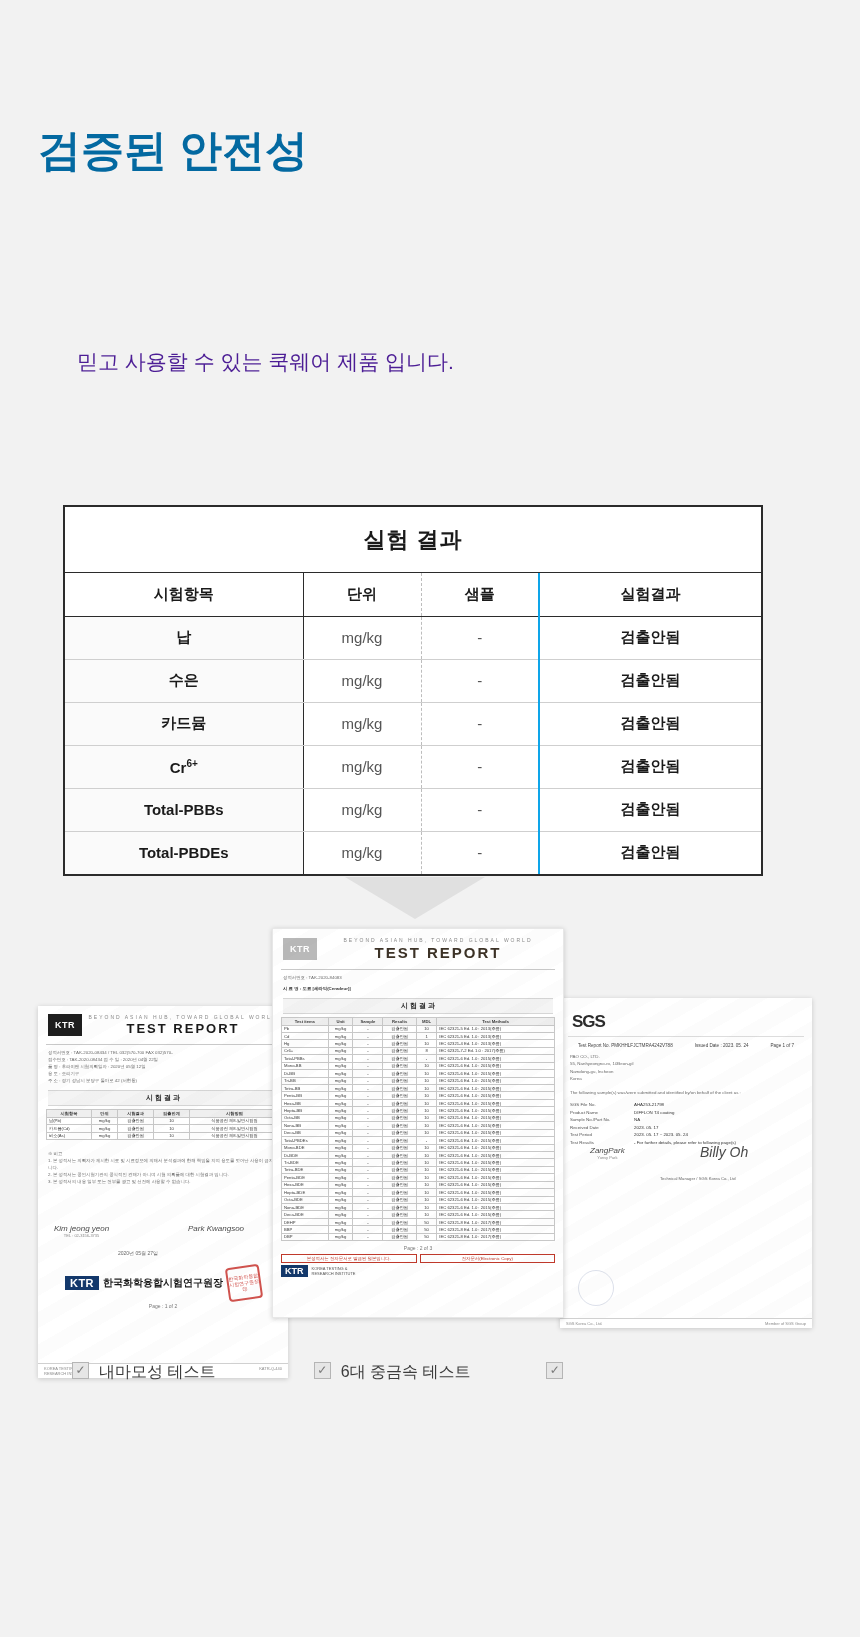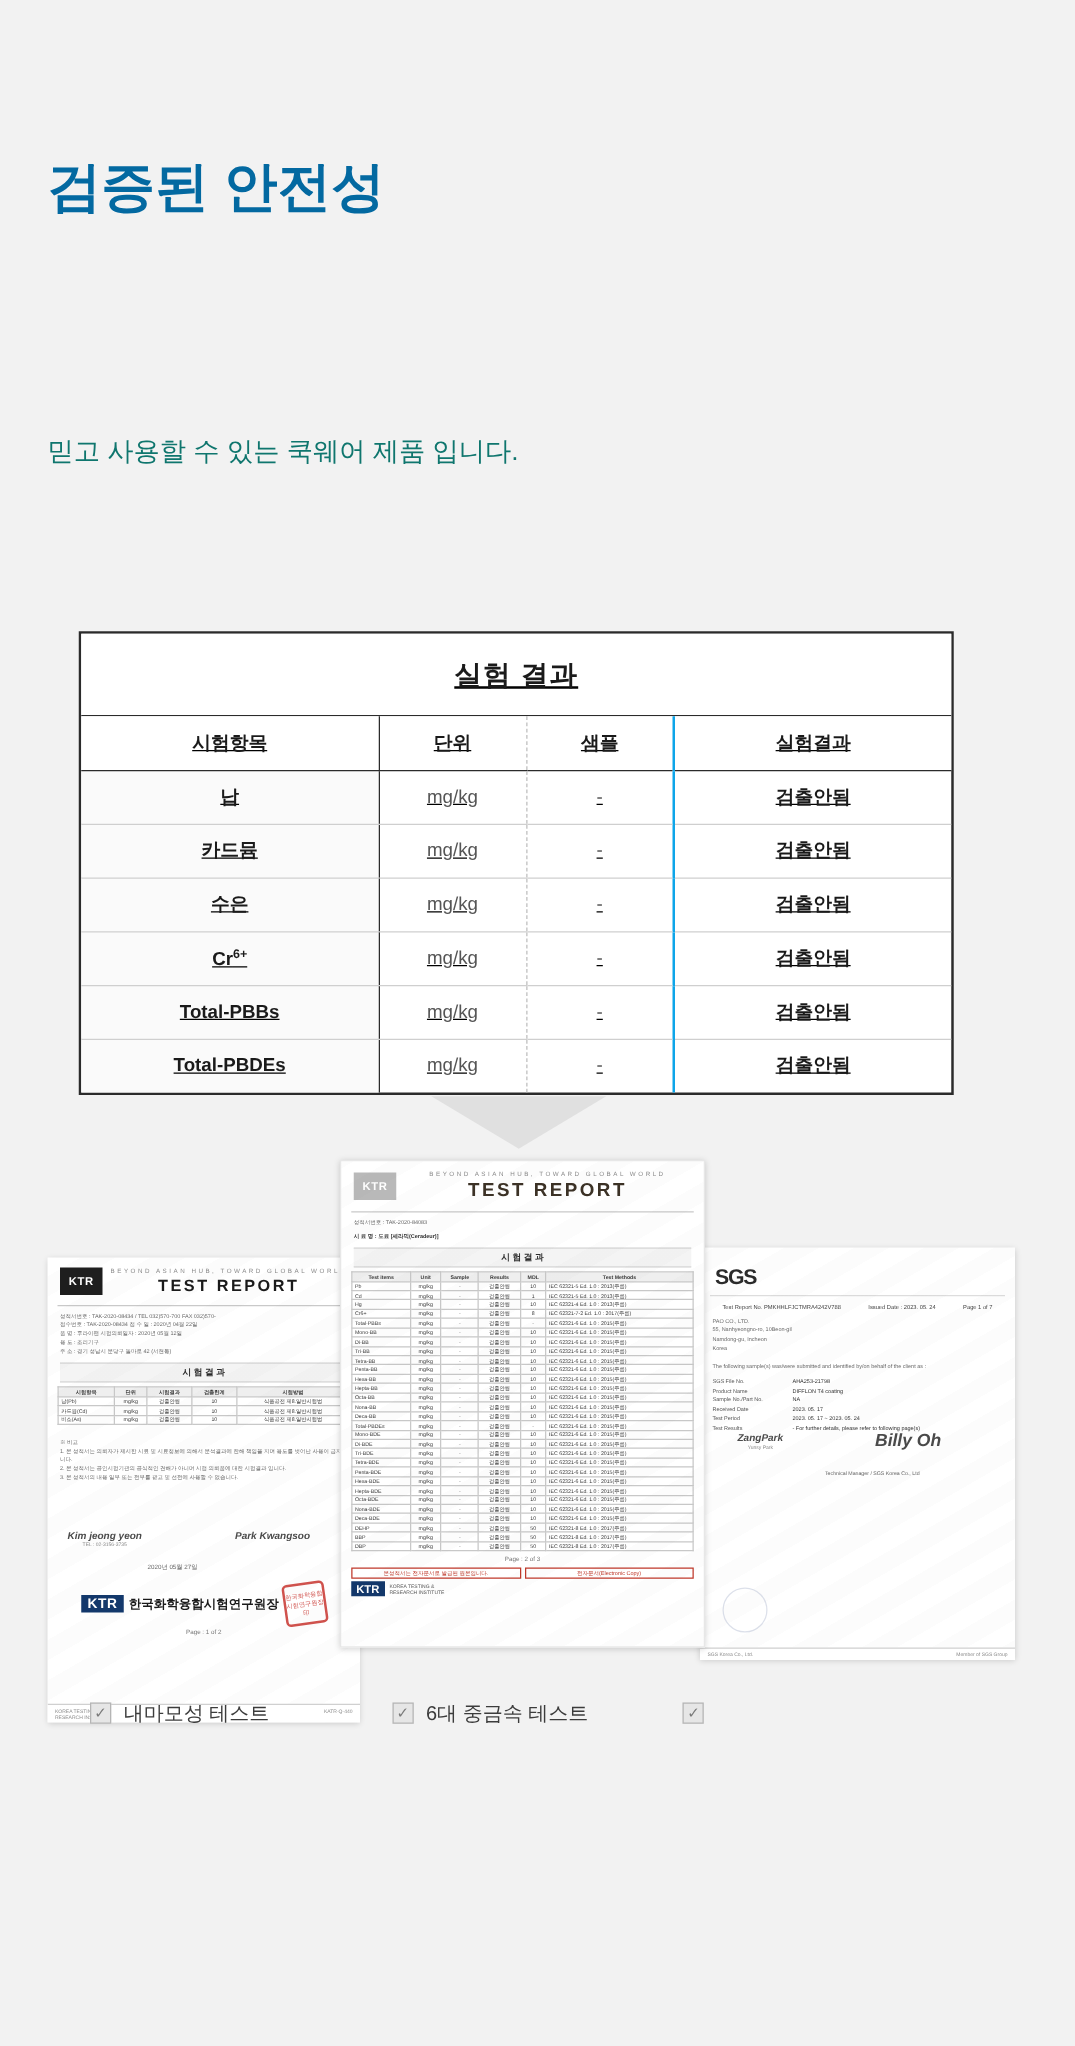--- a/index.html
+++ b/index.html
@@ -47,35 +47,35 @@
     width: 760px;
   }
   .subhead-line1 {
     font-size: 21px;
     color: #333;
     line-height: 1.5;
   }
   .subhead-line1 b { font-weight: bold; color: #1a1a1a; }
   .subhead-line2 {
     font-size: 21px;
-    color: #0f766e;
+    color: #4c1d95;
     line-height: 1.5;
     margin-top: 16px;
     font-weight: 300;
+    margin-left: 39px;
   }
 
   
   .table-wrap {
     position: absolute;
     left: 63px;
     top: 505px;
     width: 700px;
     background: #fff;
     border: 2px solid #2b2b2b;
-    text-decoration: underline;
   }
   table.results {
     width: 100%;
     border-collapse: collapse;
   }
   table.results caption {
     caption-side: top;
     font-size: 22px;
     font-weight: bold;
     color: #1a1a1a;
@@ -203,21 +203,20 @@
     white-space: nowrap;
   }
   table.mini th { background: #efefef; font-weight: bold; }
   table.mini td.l { text-align: left; padding-left: 2px; }
 
   .sign {
     font-size: 8px;
     color: #4a4a4a;
     font-style: italic;
     text-align: left;
-    font-weight: bold;
   }
   .footer-logo {
     display: flex; align-items: center; justify-content: center;
     gap: 4px;
     margin-top: 4px;
   }
   .footer-logo .ktr {
     background: #13386b; color: #fff; font-weight: bold;
     font-size: 11px; padding: 1px 5px; letter-spacing: 0.5px;
   }
@@ -323,27 +322,27 @@
         </tr>
       </thead>
       <tbody>
         <tr>
           <td class="c0">납</td>
           <td class="c1">mg/kg</td>
           <td class="c2">-</td>
           <td class="c3">검출안됨</td>
         </tr>
         <tr>
-          <td class="c0">카드뮴</td>
+          <td class="c0">수은</td>
           <td class="c1">mg/kg</td>
           <td class="c2">-</td>
           <td class="c3">검출안됨</td>
         </tr>
         <tr>
-          <td class="c0">수은</td>
+          <td class="c0">카드뮴</td>
           <td class="c1">mg/kg</td>
           <td class="c2">-</td>
           <td class="c3">검출안됨</td>
         </tr>
         <tr>
           <td class="c0">Cr<sup>6+</sup></td>
           <td class="c1">mg/kg</td>
           <td class="c2">-</td>
           <td class="c3">검출안됨</td>
         </tr>

